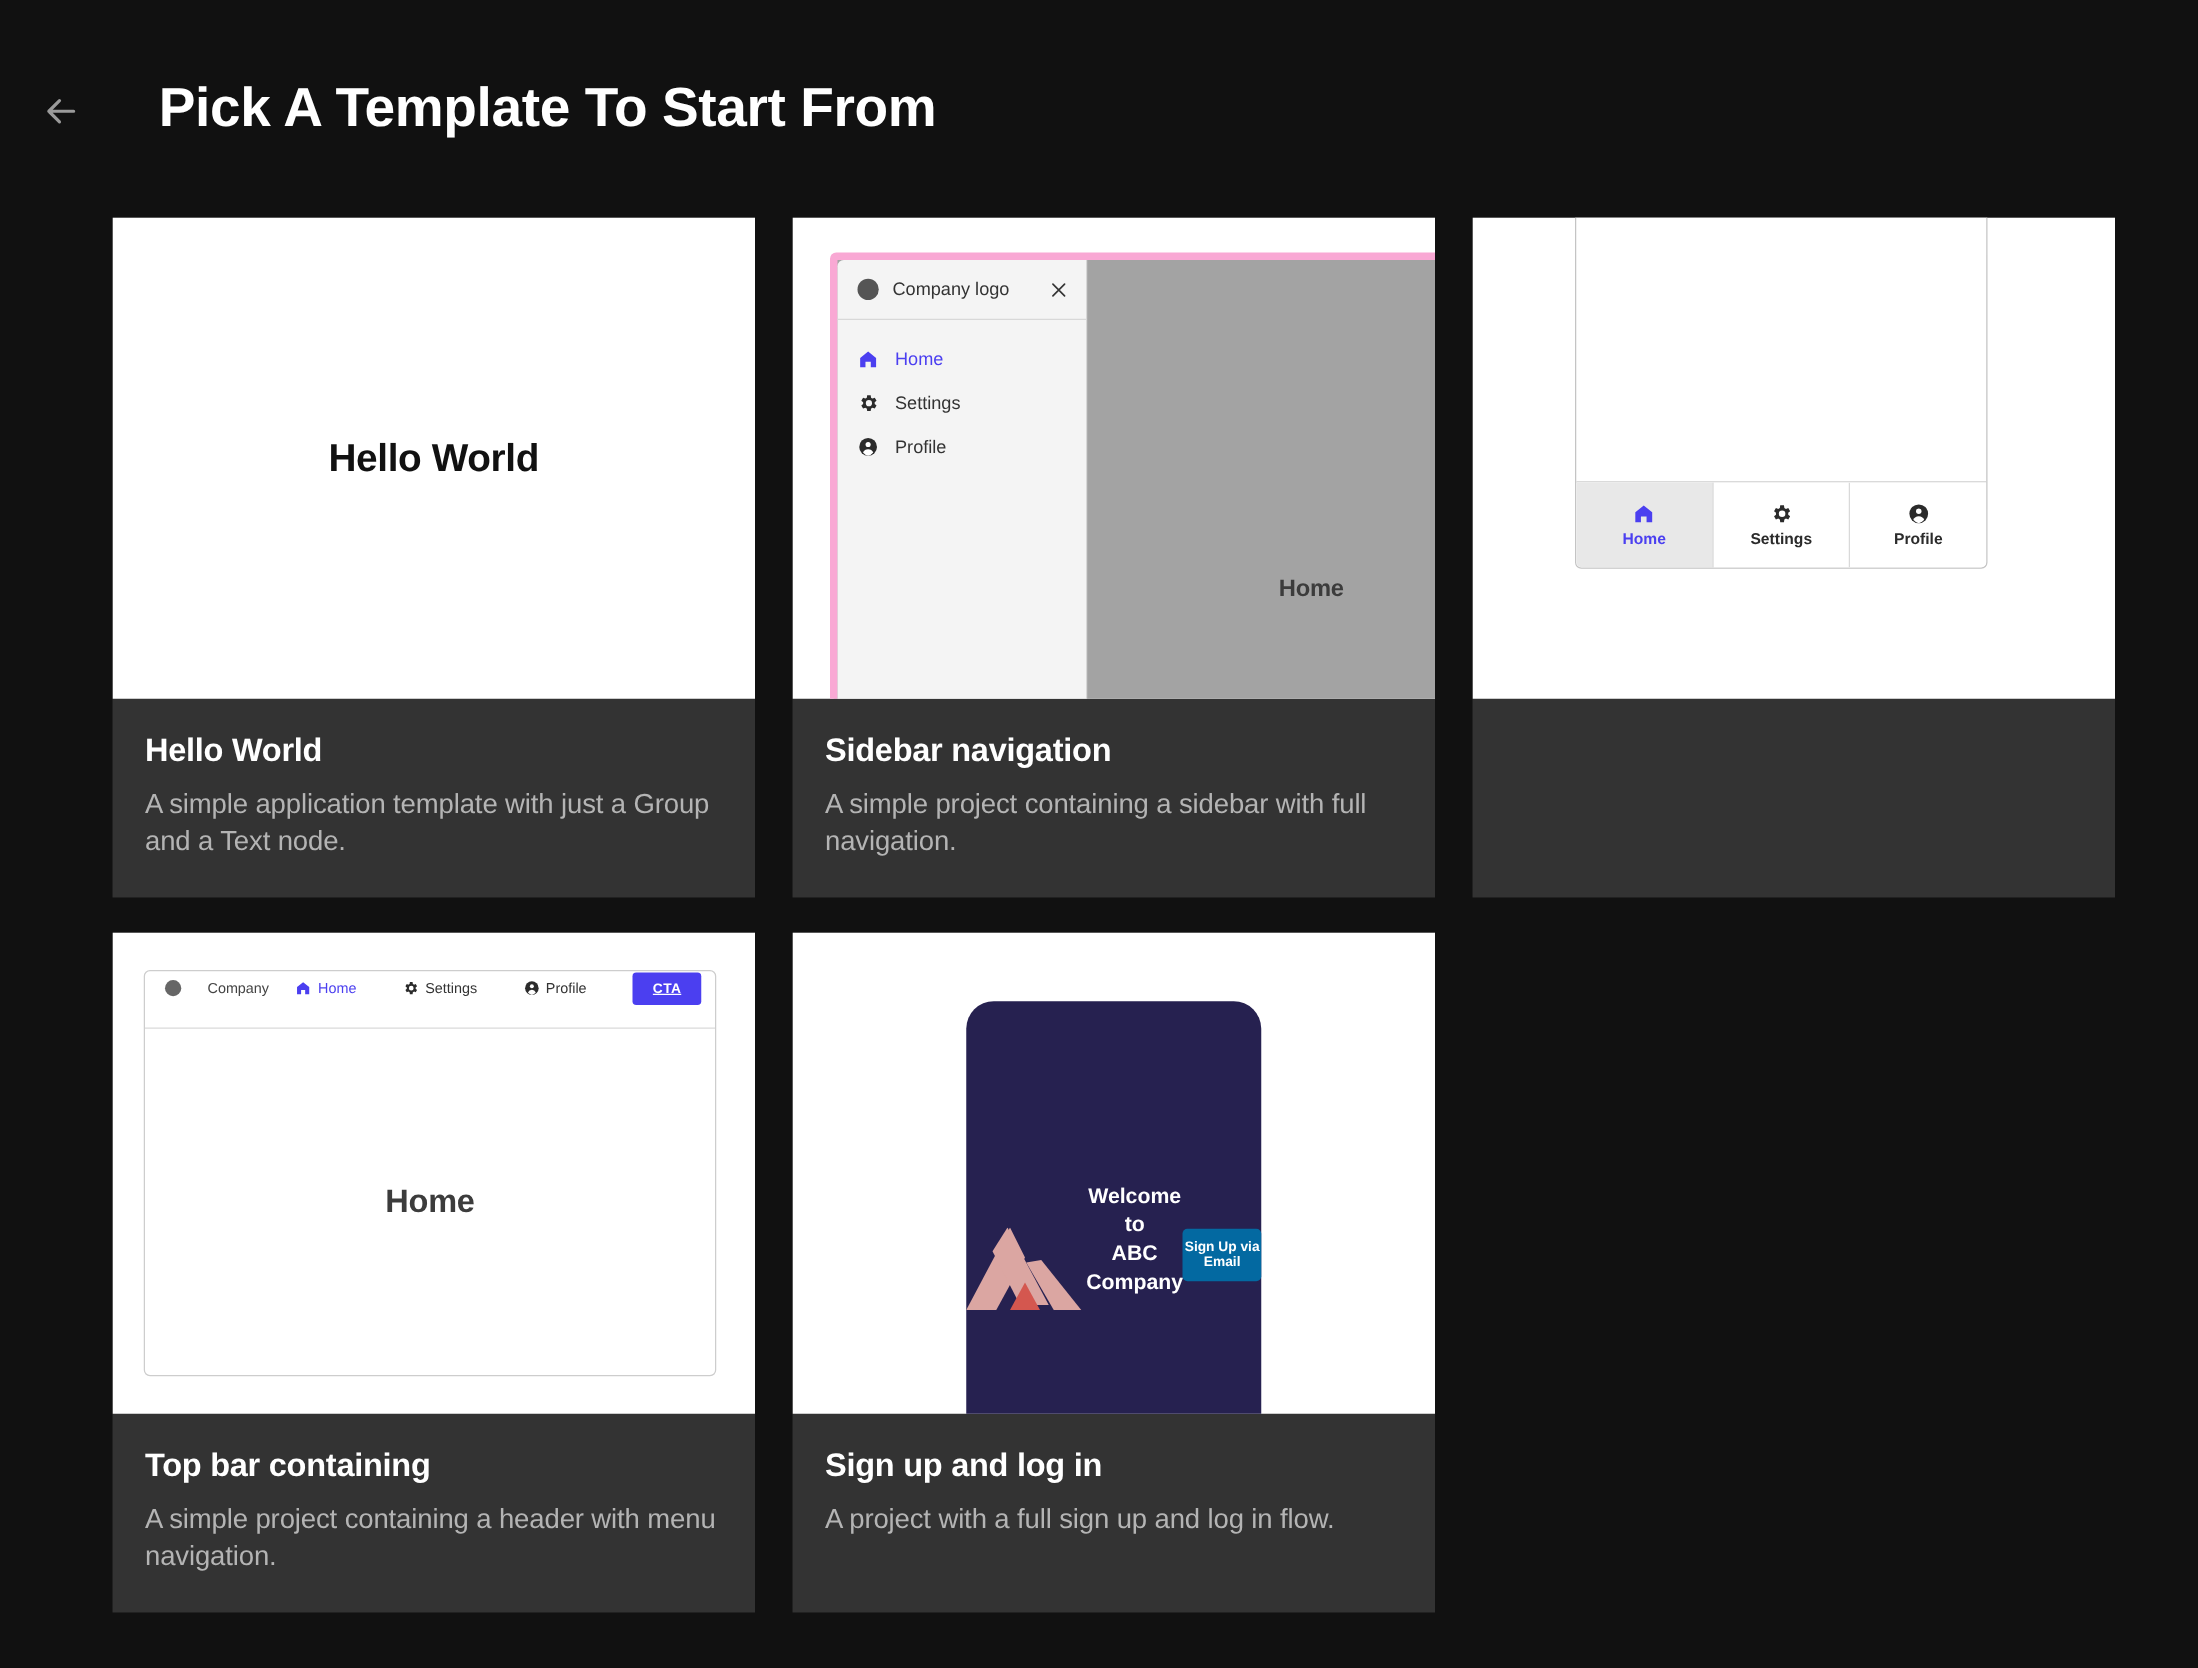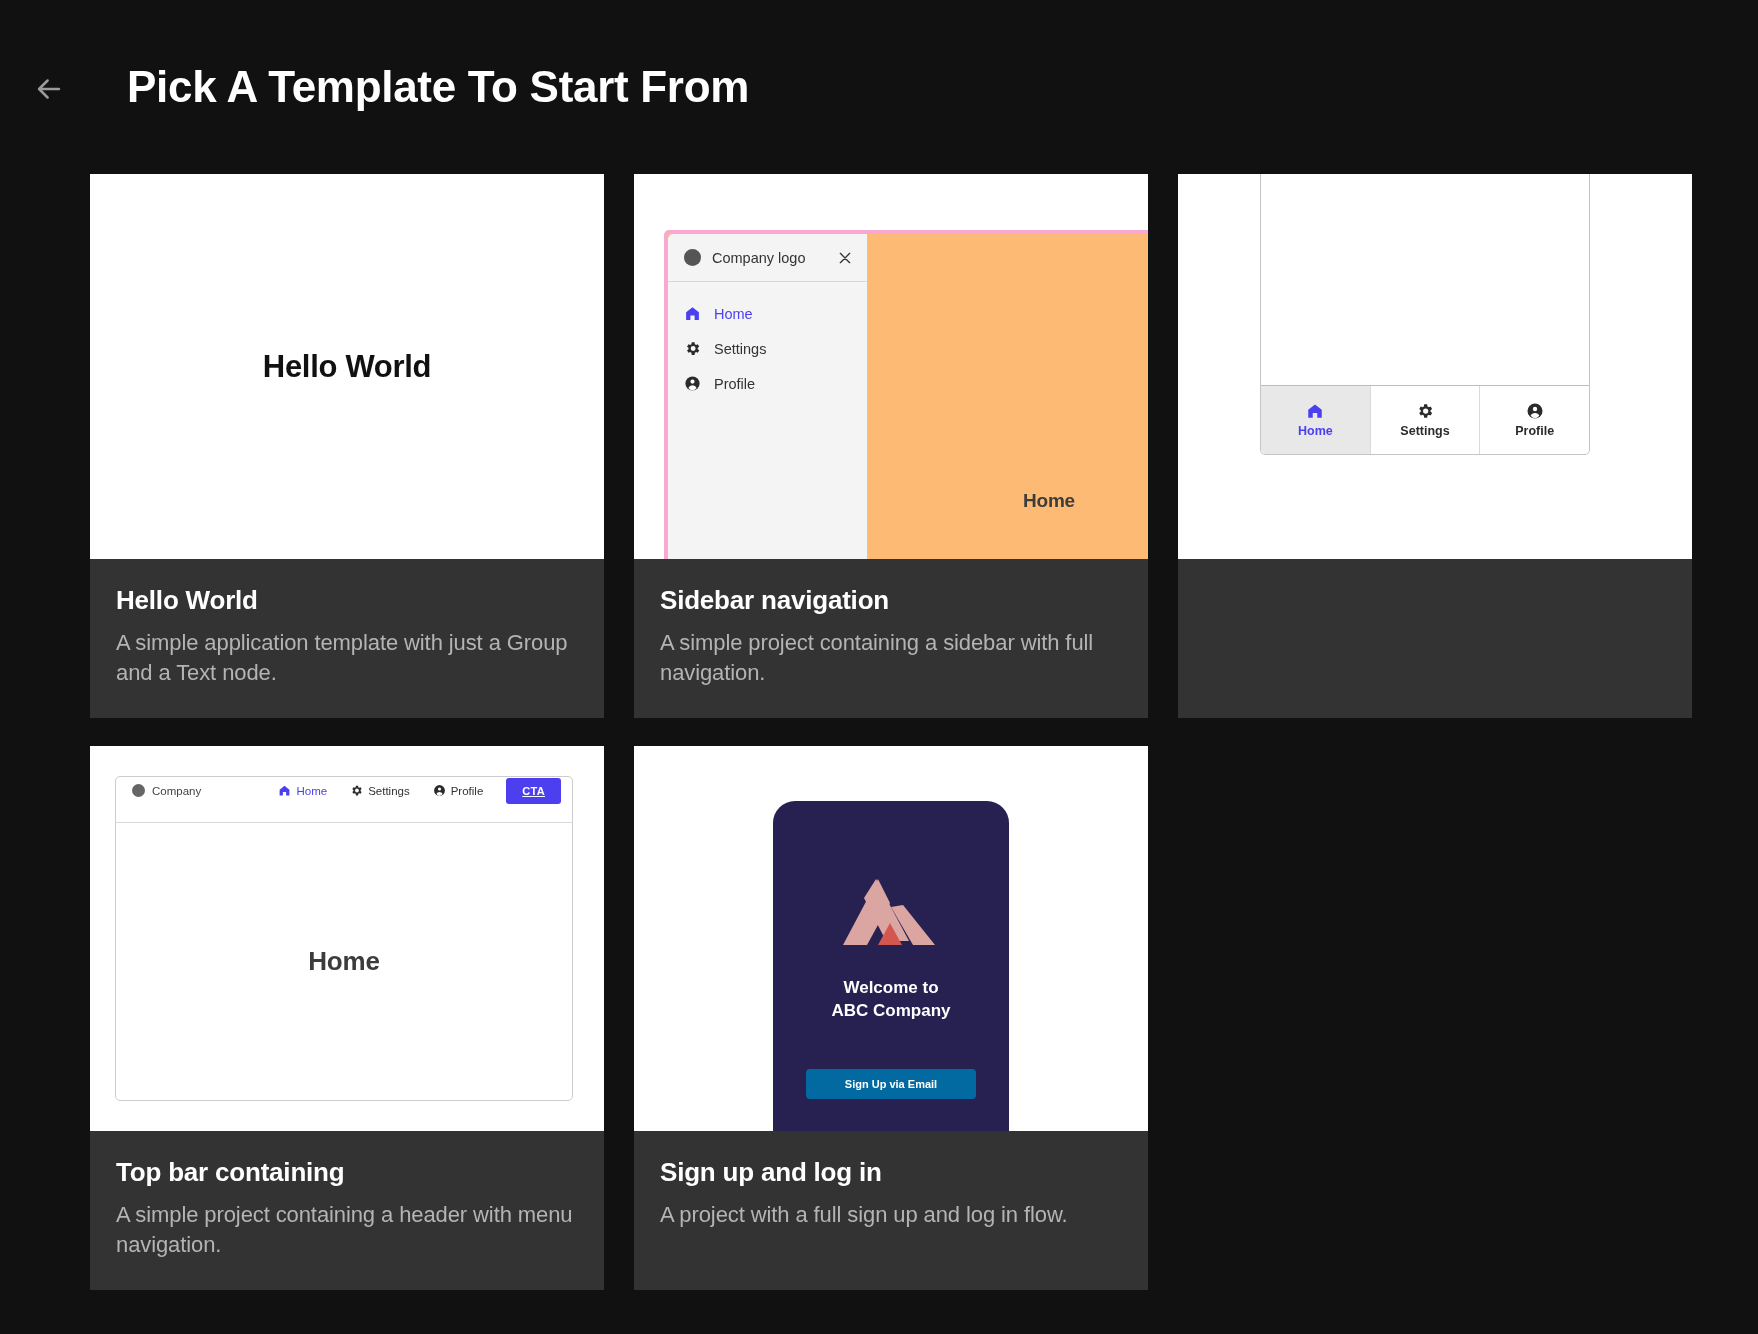--- a/index.html
+++ b/index.html
@@ -83,25 +83,24 @@
     font-weight: bold;
     color: #111111;
     letter-spacing: -0.3px;
   }
 
   
   .sb-wrap {
     position: absolute;
     left: 30px; top: 28px;
     width: 570px; height: 400px;
-    border: 4px solid #f9a8d4;
+    border: 6px solid #f9a8d4;
     border-radius: 5px;
-    background: #fdba74;
-    display: flex;
-    margin-top: 28px;
+    background: #a3a3a3;
+    display: flex;
   }
   .sb-panel {
     width: 200px;
     background: #f4f4f4;
     border-right: 1px solid #c9c9c9;
     border-radius: 5px 0 0 5px;
     display: flex; flex-direction: column;
   }
   .sb-head {
     height: 48px;
@@ -192,21 +191,21 @@
     border-radius: 5px;
     background: #ffffff;
     display: flex;
     flex-direction: column;
   }
   .tpb-head {
     height: 46px;
     display: flex; align-items: center;
     padding: 0 11px 17px 16px;
     border-bottom: 1px solid #dadada;
-    gap: 7px;
+    gap: 21px;
     justify-content: space-between;
   }
   .tpb-logo-dot {
     width: 13px; height: 13px;
     border-radius: 50%;
     background: #666666;
     flex: 0 0 auto;
   }
   .tpb-company {
     font-size: 11.5px;
@@ -247,21 +246,20 @@
   .su-phone {
     position: absolute;
     left: 50%;
     transform: translateX(-50%);
     top: 55px;
     width: 236px;
     height: 360px;
     background: #262150;
     border-radius: 22px 22px 0 0;
     display: flex;
-    flex-direction: column;
     align-items: center;
   }
   .su-logo { margin-top: 78px; }
   .su-logo svg { display: block; }
   .su-welcome {
     margin-top: 22px;
     text-align: center;
     color: #ffffff;
     font-size: 17px;
     font-weight: bold;

